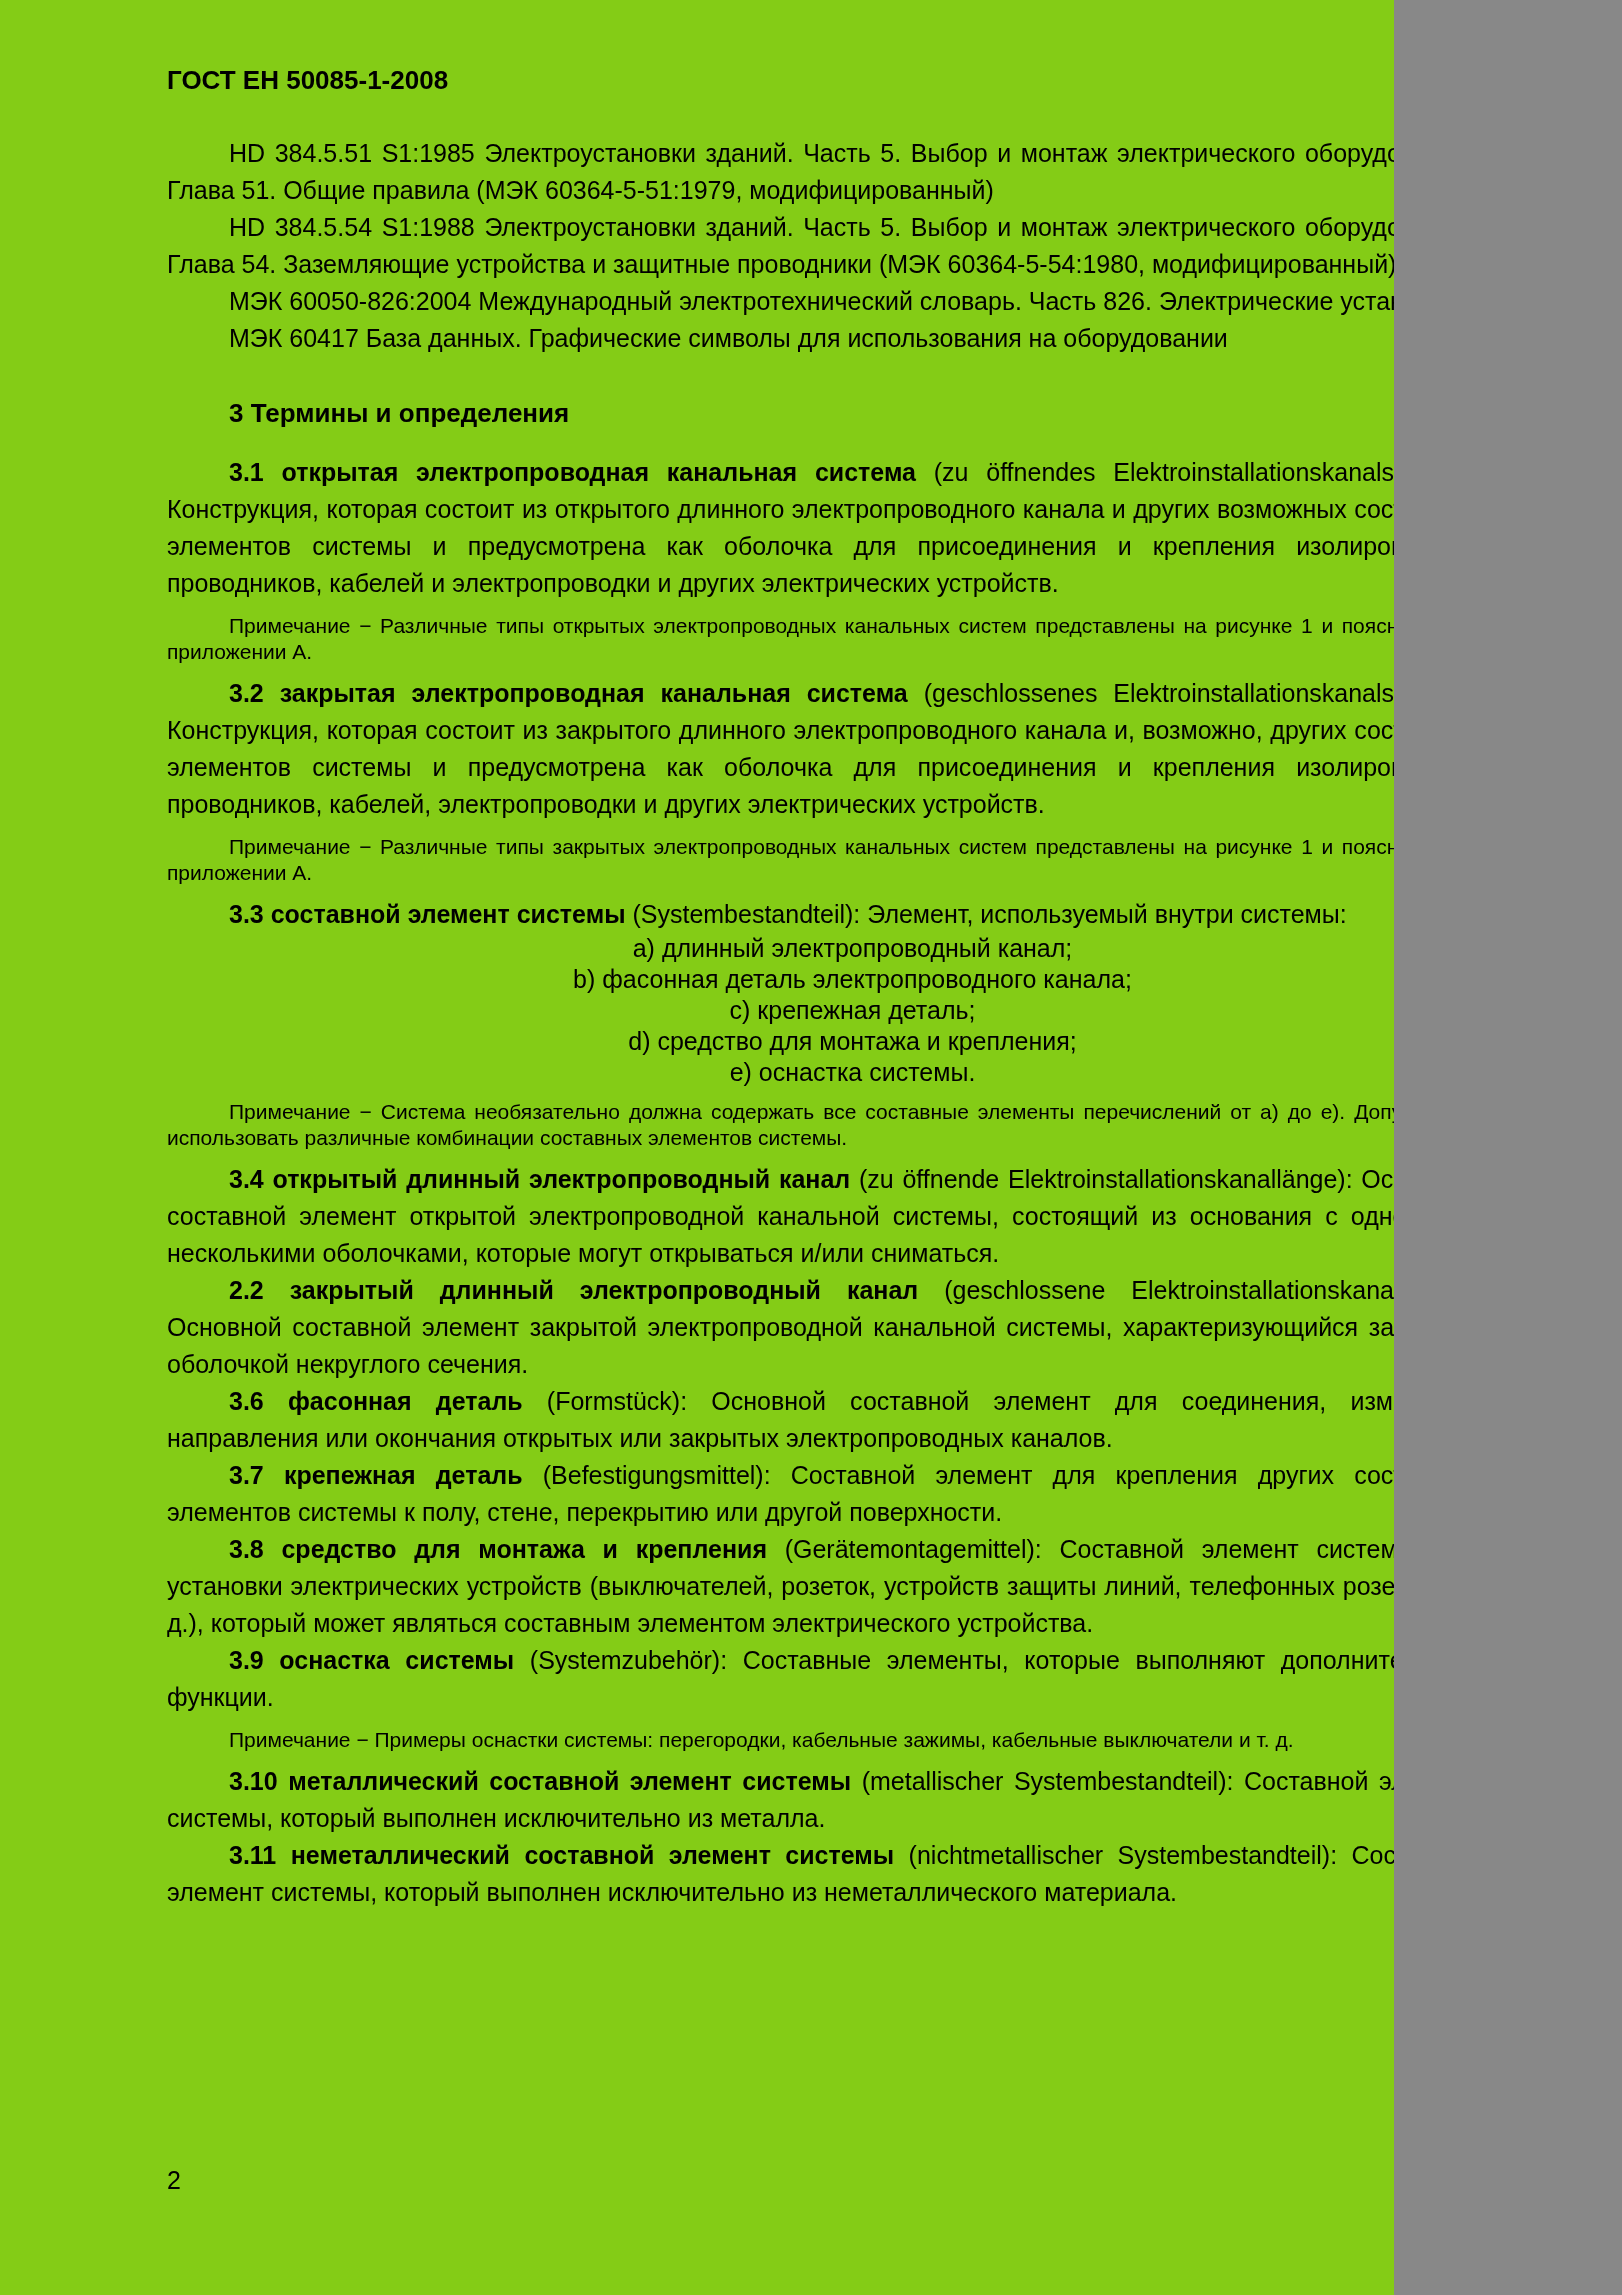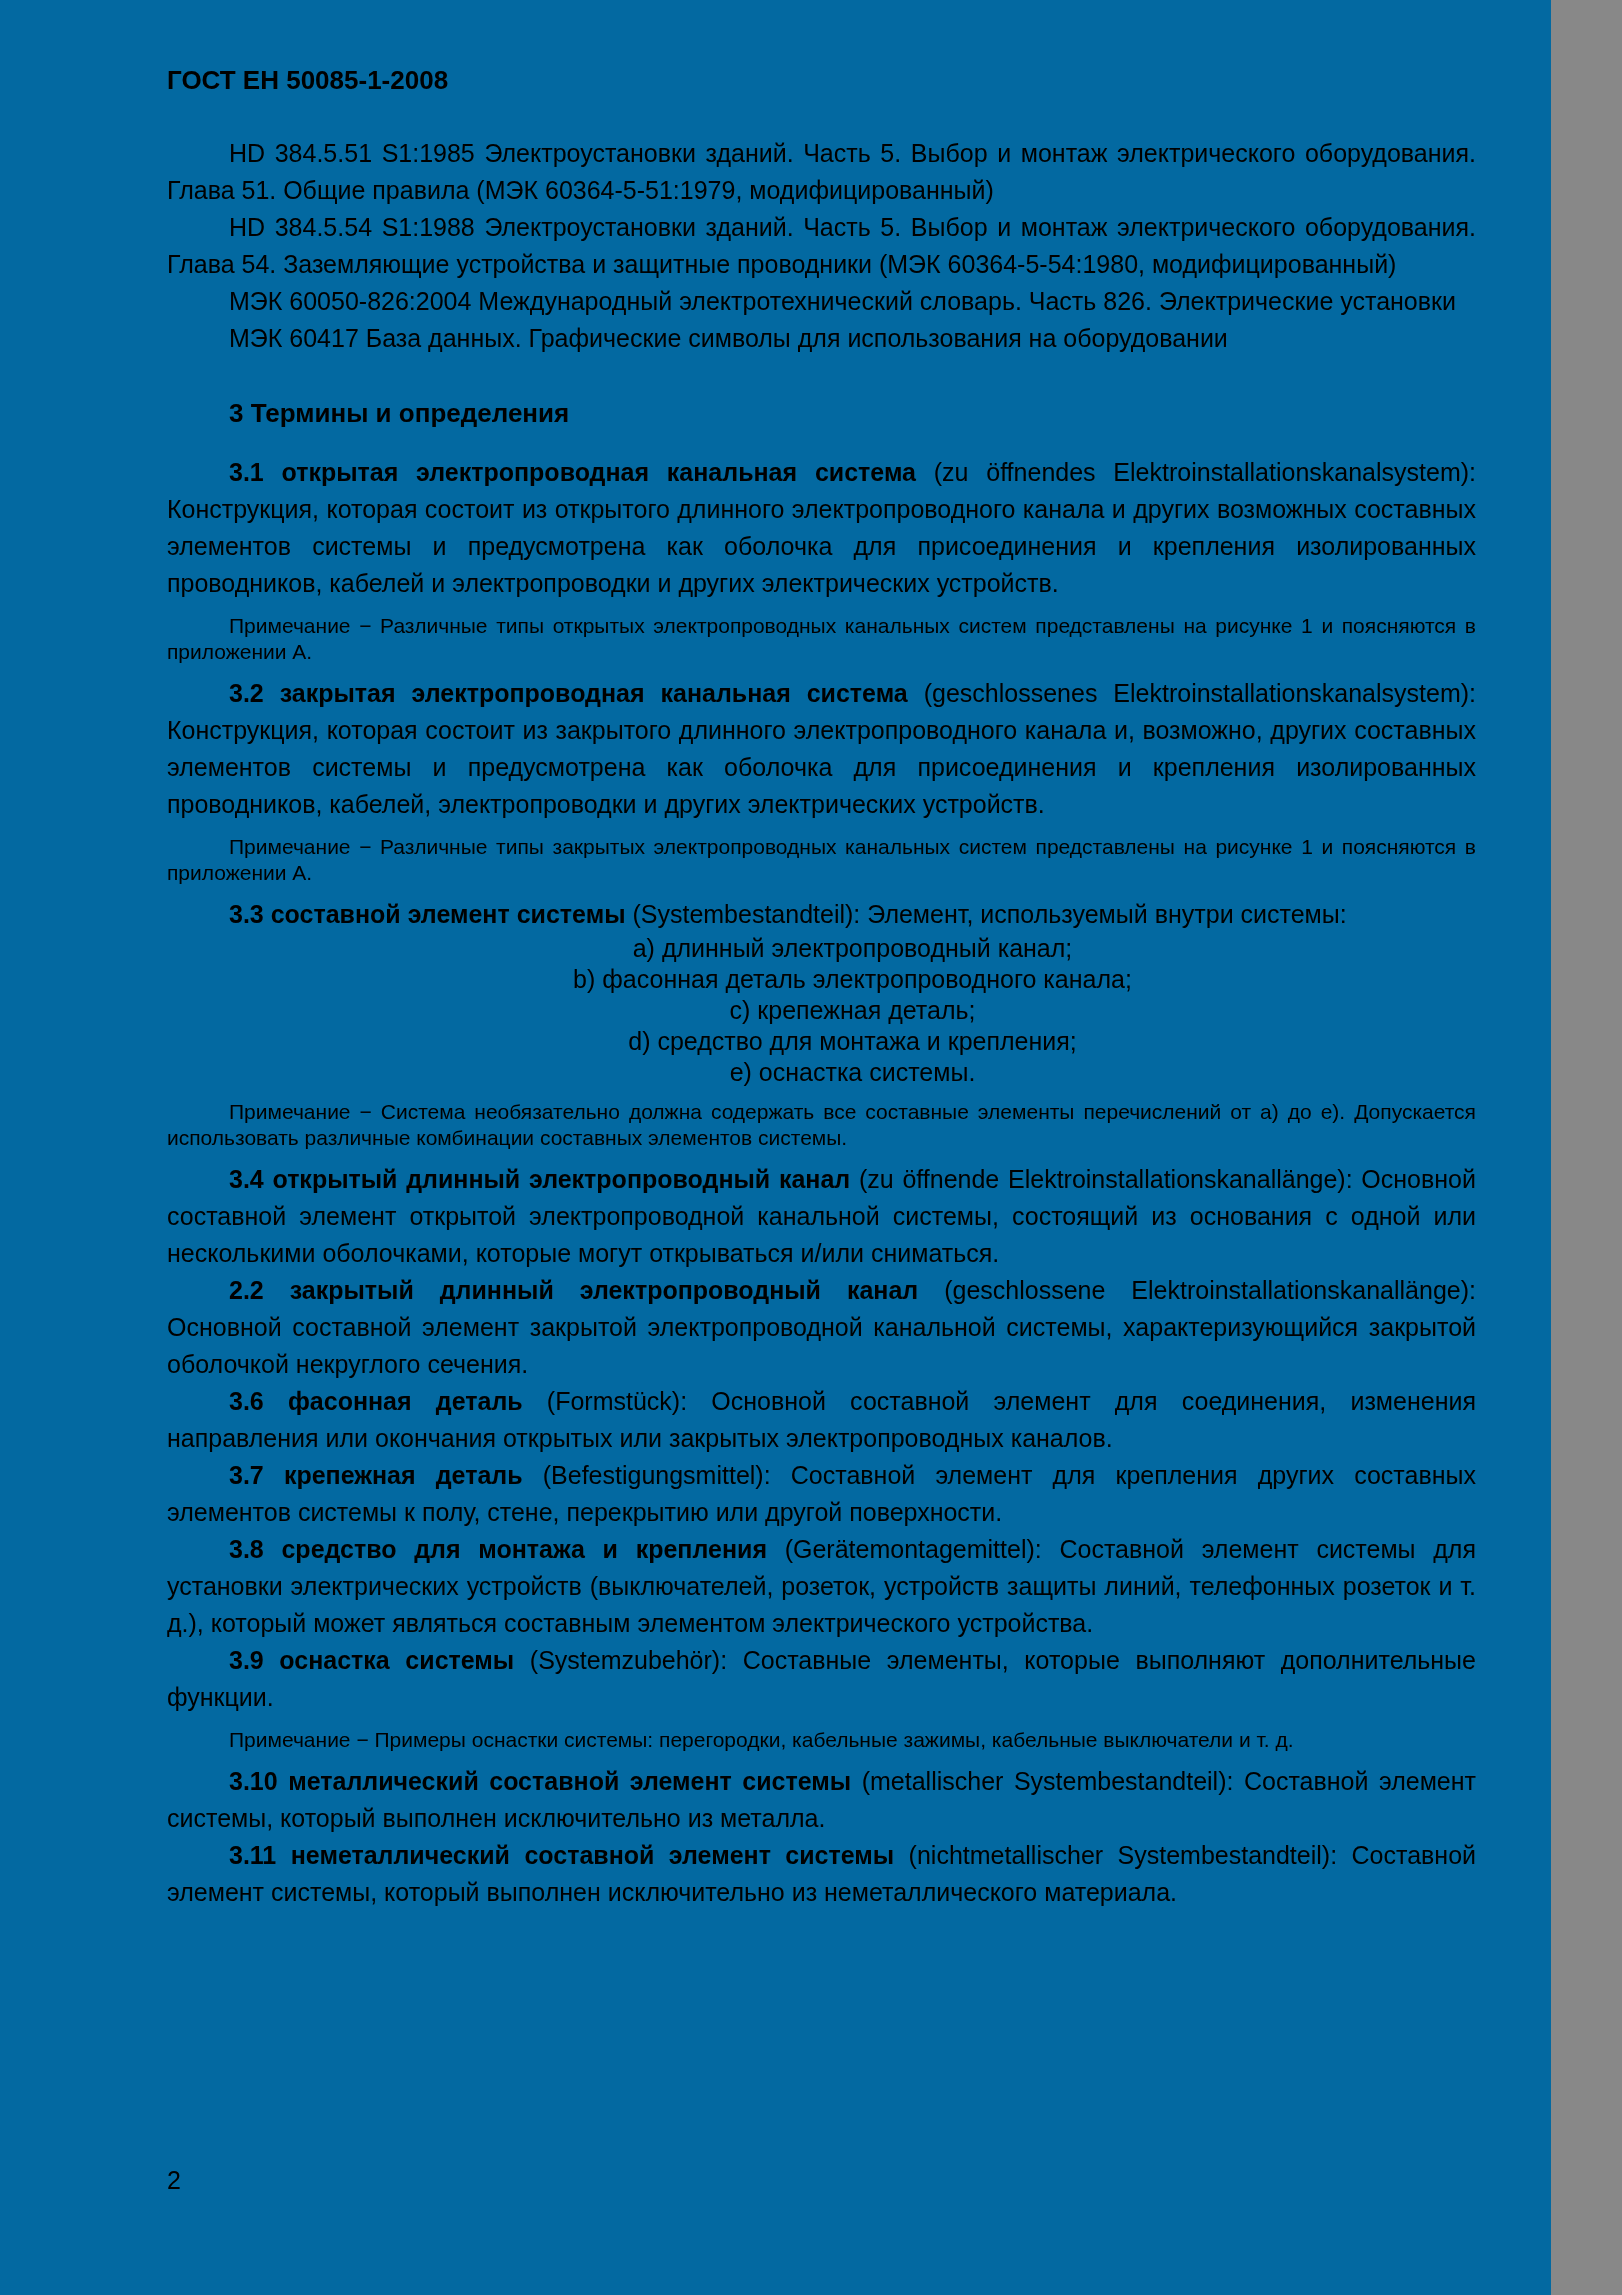--- a/index.html
+++ b/index.html
@@ -2,23 +2,23 @@
 <html style="font-size:10.5px"><head>
 <meta charset="utf-8">
 <style>
   html, body {
     margin: 0;
     padding: 0;
     background: #888;
   }
   .page {
     position: relative;
-    width: 1551px;
+    width: 1394px;
     height: 2295px;
-    background: #0369a1;
+    background: #84cc16;
     font-family: "Liberation Sans", sans-serif;
     color: #000000;
     overflow: hidden;
   }
   .doc {
     position: absolute;
     left: 167px;
     top: 65px;
     width: 1309px;
   }

